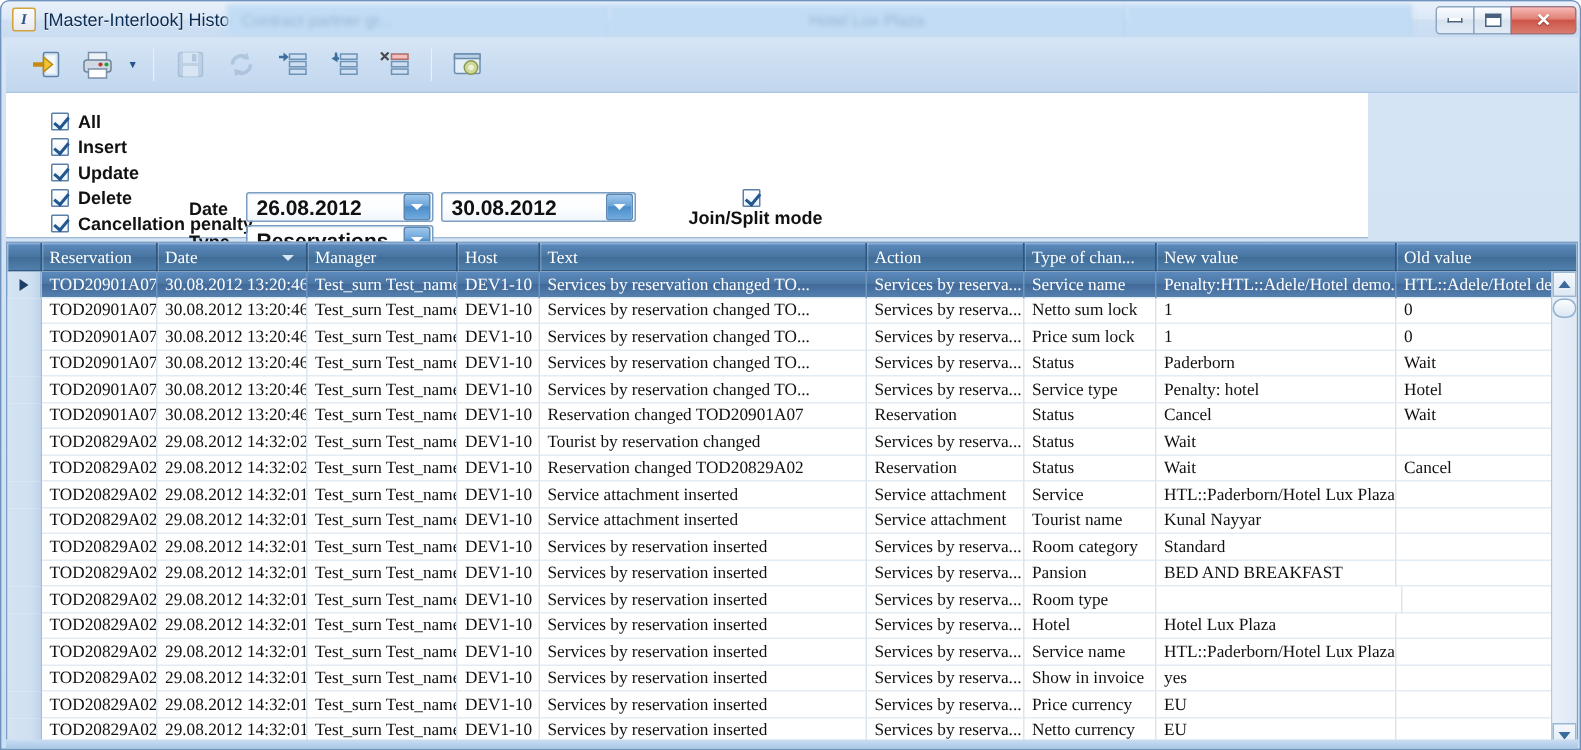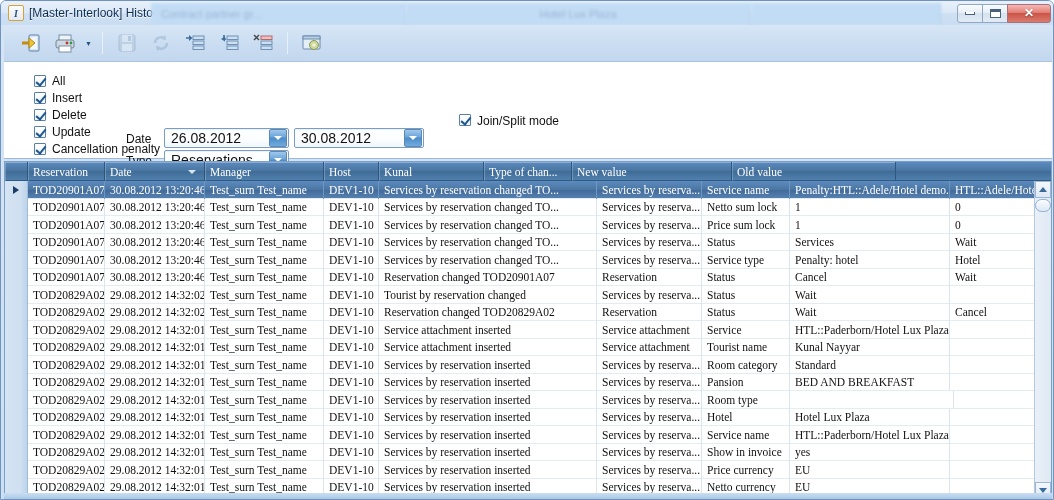--- a/index.html
+++ b/index.html
@@ -109,23 +109,24 @@
   }
   .tdrop {
     width: 13px; height: 31px;
     display: flex; align-items: center; justify-content: center;
     font-size: 7px; color: #27528c;
   }
 
   
   .filters {
     position: absolute; left: 3px; top: 61px;
-    width: 1048px; height: 97px;
+    width: 908px; height: 97px;
     background: #ffffff;
     border-bottom: 1px solid #9bb9d8;
+    font-weight: bold;
   }
   .chklist { position: absolute; left: 30px; top: 10px; }
   .chkrow { display: flex; align-items: center; height: 17px; margin-bottom: 0px; }
   .cbox {
     width: 12px; height: 12px;
     border: 1px solid #5a80a8;
     background: linear-gradient(to bottom, #ffffff, #eef5fc);
     border-radius: 1px;
     margin-right: 6px;
     position: relative;
@@ -179,21 +180,21 @@
 
   .textbox {
     position: absolute; left: 268px; top: 122px;
     width: 110px; height: 21px;
     border: 1px solid #8fb0d0;
     background: #ffffff;
     border-radius: 2px;
     box-shadow: inset 1px 1px 2px rgba(130,165,200,.22);
   }
 
-  .joinsplit { position: absolute; left: 455px; top: 52px; display: flex; align-items: flex-start; }
+  .joinsplit { position: absolute; left: 455px; top: 64px; display: flex; align-items: center; flex-direction: column; }
 
   .findbtn {
     position: absolute; left: 444px; top: 121px;
     width: 68px; height: 23px;
     border: 1px solid #94a9bf;
     border-radius: 3px;
     background: linear-gradient(to bottom, #fafcfe 0%, #eef3f8 45%, #e0e8f1 50%, #edf2f8 100%);
     display: flex; align-items: center; justify-content: center;
     font-size: 12px; color: #111;
   }
@@ -259,21 +260,21 @@
   .rowarrow {
     width: 0; height: 0;
     border-top: 4px solid transparent;
     border-bottom: 4px solid transparent;
     border-left: 6px solid #1c3e66;
   }
   
   .c0 { width: 23px;  flex: none; }
   .c1 { width: 77px;  flex: none; }
   .c2 { width: 100px; flex: none; }
-  .c3 { width: 119px; flex: none; }
+  .c3 { width: 100px; flex: none; }
   .c4 { width: 55px;  flex: none; }
   .c5 { width: 218px; flex: none; }
   .c6 { width: 105px; flex: none; }
   .c7 { width: 88px;  flex: none; }
   .c8 { width: 160px; flex: none; }
   .c9 { width: 164px; flex: none; }
 
   
   .vscroll {
     position: absolute; right: 0; top: 19px;
@@ -445,25 +446,25 @@
       <div class="chkrow">
         <span class="cbox on"></span>
         <span class="chklabel">All</span>
       </div>
       <div class="chkrow">
         <span class="cbox on"></span>
         <span class="chklabel">Insert</span>
       </div>
       <div class="chkrow">
         <span class="cbox on"></span>
-        <span class="chklabel">Delete</span>
+        <span class="chklabel">Update</span>
       </div>
       <div class="chkrow">
         <span class="cbox on"></span>
-        <span class="chklabel">Update</span>
+        <span class="chklabel">Delete</span>
       </div>
       <div class="chkrow">
         <span class="cbox on"></span>
         <span class="chklabel">Cancellation penalty</span>
       </div>
     </div>
 
     <div class="flbl lbl-date">Date</div>
     <div class="flbl lbl-type">Type</div>
     <div class="flbl lbl-resno">Reservation number</div>
@@ -505,21 +506,22 @@
 
     <div class="gridhead">
       <div class="hcell rowind c0"></div>
       <div class="hcell c1">Reservation</div>
       <div class="hcell c2">
         <span>Date</span>
         <span class="sortarr"></span>
       </div>
       <div class="hcell c3">Manager</div>
       <div class="hcell c4">Host</div>
-      <div class="hcell c6">Kunal</div>
+      <div class="hcell c5">Text</div>
+      <div class="hcell c6">Action</div>
       <div class="hcell c7">Type of chan...</div>
       <div class="hcell c8">New value</div>
       <div class="hcell c9">Old value</div>
 
     </div>
 
     <div class="gridbody" id="grid-body">
         <div class="grow sel">
           <div class="gcell rowind c0">
             <span class="rowarrow"></span>
@@ -560,21 +562,21 @@
         </div>
         <div class="grow">
           <div class="gcell rowind c0"></div>
           <div class="gcell c1">TOD20901A07</div>
           <div class="gcell c2">30.08.2012 13:20:46</div>
           <div class="gcell c3">Test_surn Test_name</div>
           <div class="gcell c4">DEV1-10</div>
           <div class="gcell c5">Services by reservation changed TO...</div>
           <div class="gcell c6">Services by reserva...</div>
           <div class="gcell c7">Status</div>
-          <div class="gcell c8">Services</div>
+          <div class="gcell c8">Paderborn</div>
           <div class="gcell c9">Wait</div>
         </div>
         <div class="grow">
           <div class="gcell rowind c0"></div>
           <div class="gcell c1">TOD20901A07</div>
           <div class="gcell c2">30.08.2012 13:20:46</div>
           <div class="gcell c3">Test_surn Test_name</div>
           <div class="gcell c4">DEV1-10</div>
           <div class="gcell c5">Services by reservation changed TO...</div>
           <div class="gcell c6">Services by reserva...</div>

